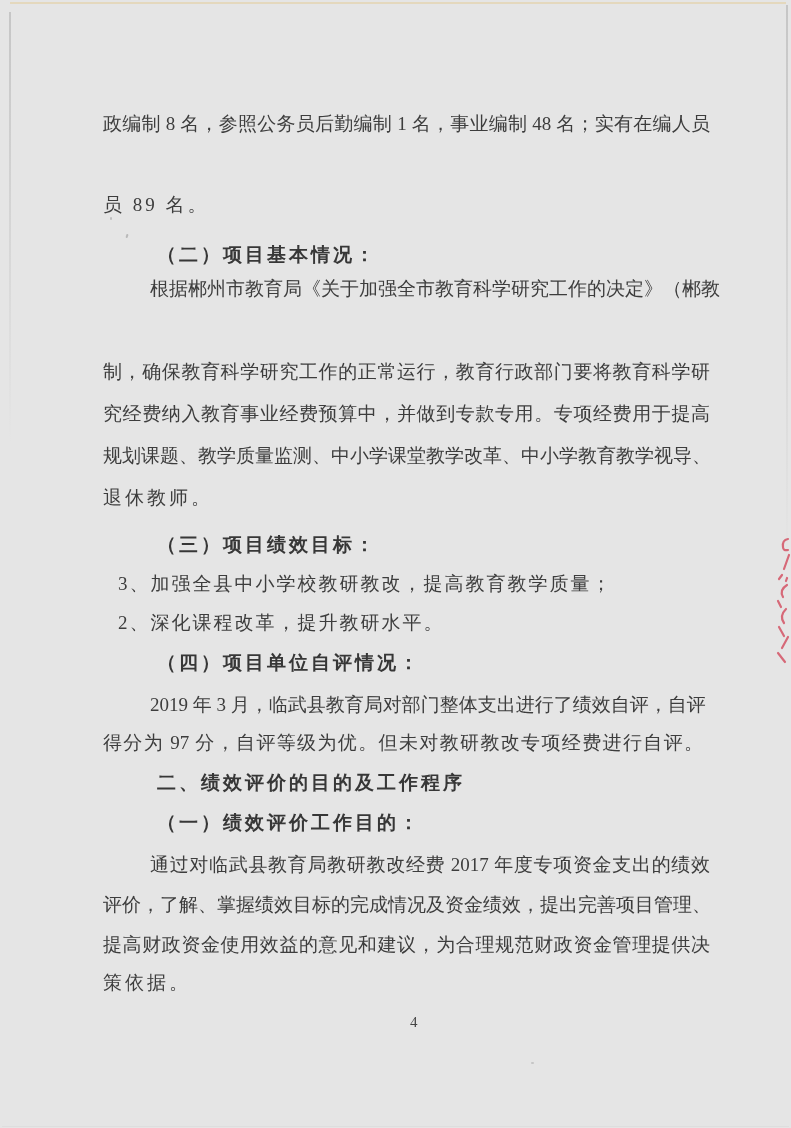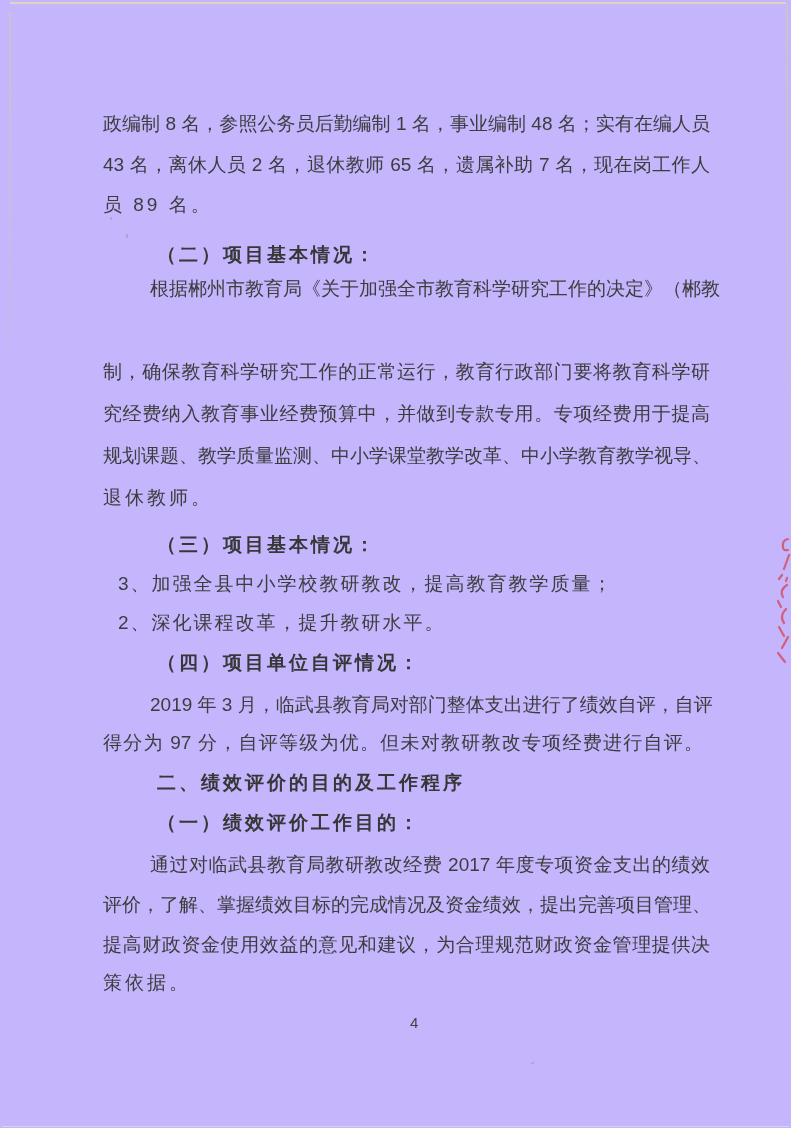--- a/index.html
+++ b/index.html
@@ -1,21 +1,21 @@
 <!DOCTYPE html>
 <html><head>
 <meta charset="utf-8">
 <style>
   html,body{margin:0;padding:0;background:#fdfdfc;}
   .page{
     position:relative;
     width:791px;height:1128px;
-    background:#c4b5fd;
+    background:#e5e5e5;
     overflow:hidden;
-    font-family:Liberation Sans, sans-serif;
+    font-family:Liberation Serif, serif;
     color:#3d3d3d;
   }
   .ln{
     position:absolute;
     white-space:nowrap;
     font-size:19px;
     line-height:26px;
     color:#3d3d3d;
   }
   .j{ text-align:justify; text-align-last:justify; text-justify:inter-character; }
@@ -43,31 +43,30 @@
 
   <div class="edge-top"></div>
   <div class="edge-left"></div>
   <div class="edge-right"></div>
   <div class="edge-bottom"></div>
   <div class="speck s1"></div>
   <div class="speck s2"></div>
   <div class="speck s3"></div>
 
   <div class="ln j" style="top:111px;left:103px;width:607px">政编制 8 名，参照公务员后勤编制 1 名，事业编制 48 名；实有在编人员</div>
-  <div class="ln j" style="top:152px;left:103px;width:607px">43 名，离休人员 2 名，退休教师 65 名，遗属补助 7 名，现在岗工作人</div>
   <div class="ln nat" style="top:192px;left:103px">员 89 名。</div>
 
   <div class="ln h" style="top:242px;left:157px">（二）项目基本情况：</div>
   <div class="ln j" style="top:276px;left:150px;width:560px">根据郴州市教育局《关于加强全市教育科学研究工作的决定》（郴教</div>
   <div class="ln j" style="top:359px;left:103px;width:607px">制，确保教育科学研究工作的正常运行，教育行政部门要将教育科学研</div>
   <div class="ln j" style="top:401px;left:103px;width:607px">究经费纳入教育事业经费预算中，并做到专款专用。专项经费用于提高</div>
   <div class="ln j" style="top:443px;left:103px;width:607px">规划课题、教学质量监测、中小学课堂教学改革、中小学教育教学视导、</div>
   <div class="ln nat" style="top:485px;left:103px">退休教师。</div>
 
-  <div class="ln h" style="top:532px;left:157px">（三）项目基本情况：</div>
+  <div class="ln h" style="top:532px;left:157px">（三）项目绩效目标：</div>
   <div class="ln li-line" style="top:571px;left:118px">3、加强全县中小学校教研教改，提高教育教学质量；</div>
   <div class="ln li-line" style="top:610px;left:118px">2、深化课程改革，提升教研水平。</div>
 
   <div class="ln h" style="top:650px;left:157px">（四）项目单位自评情况：</div>
   <div class="ln j" style="top:692px;left:150px;width:553px">2019 年 3 月，临武县教育局对部门整体支出进行了绩效自评，自评</div>
   <div class="ln j" style="top:730px;left:103px;width:600px">得分为 97 分，自评等级为优。但未对教研教改专项经费进行自评。</div>
 
   <div class="ln h" style="top:770px;left:157px">二、绩效评价的目的及工作程序</div>
   <div class="ln h" style="top:810px;left:157px">（一）绩效评价工作目的：</div>
   <div class="ln j" style="top:852px;left:150px;width:560px">通过对临武县教育局教研教改经费 2017 年度专项资金支出的绩效</div>

